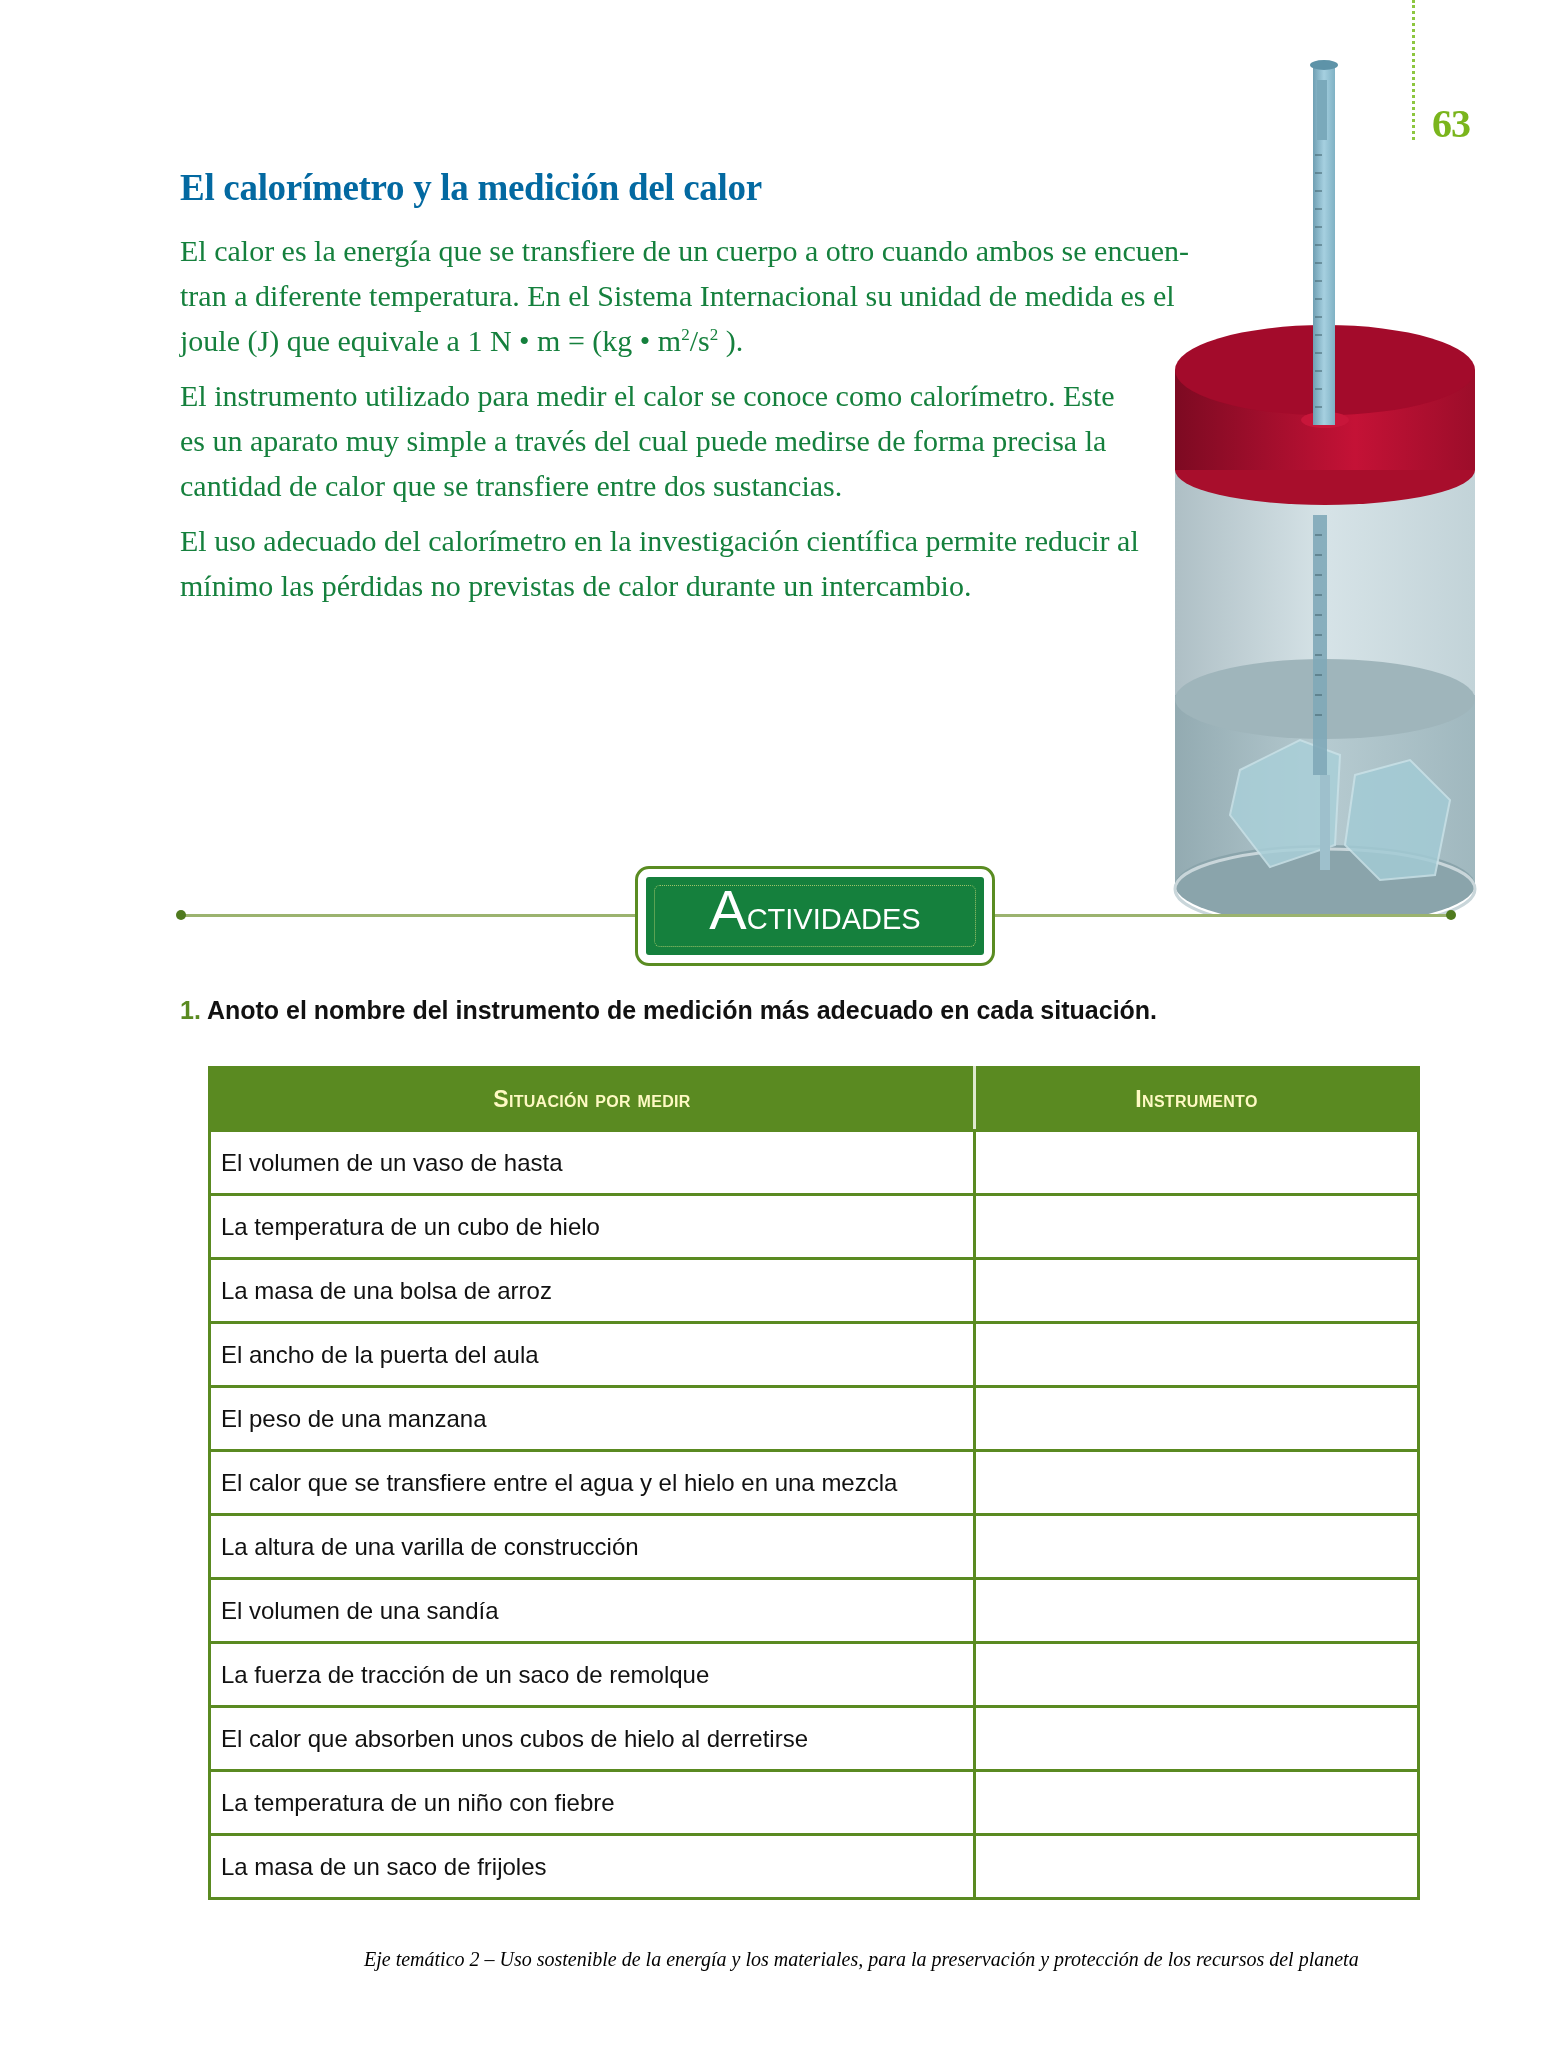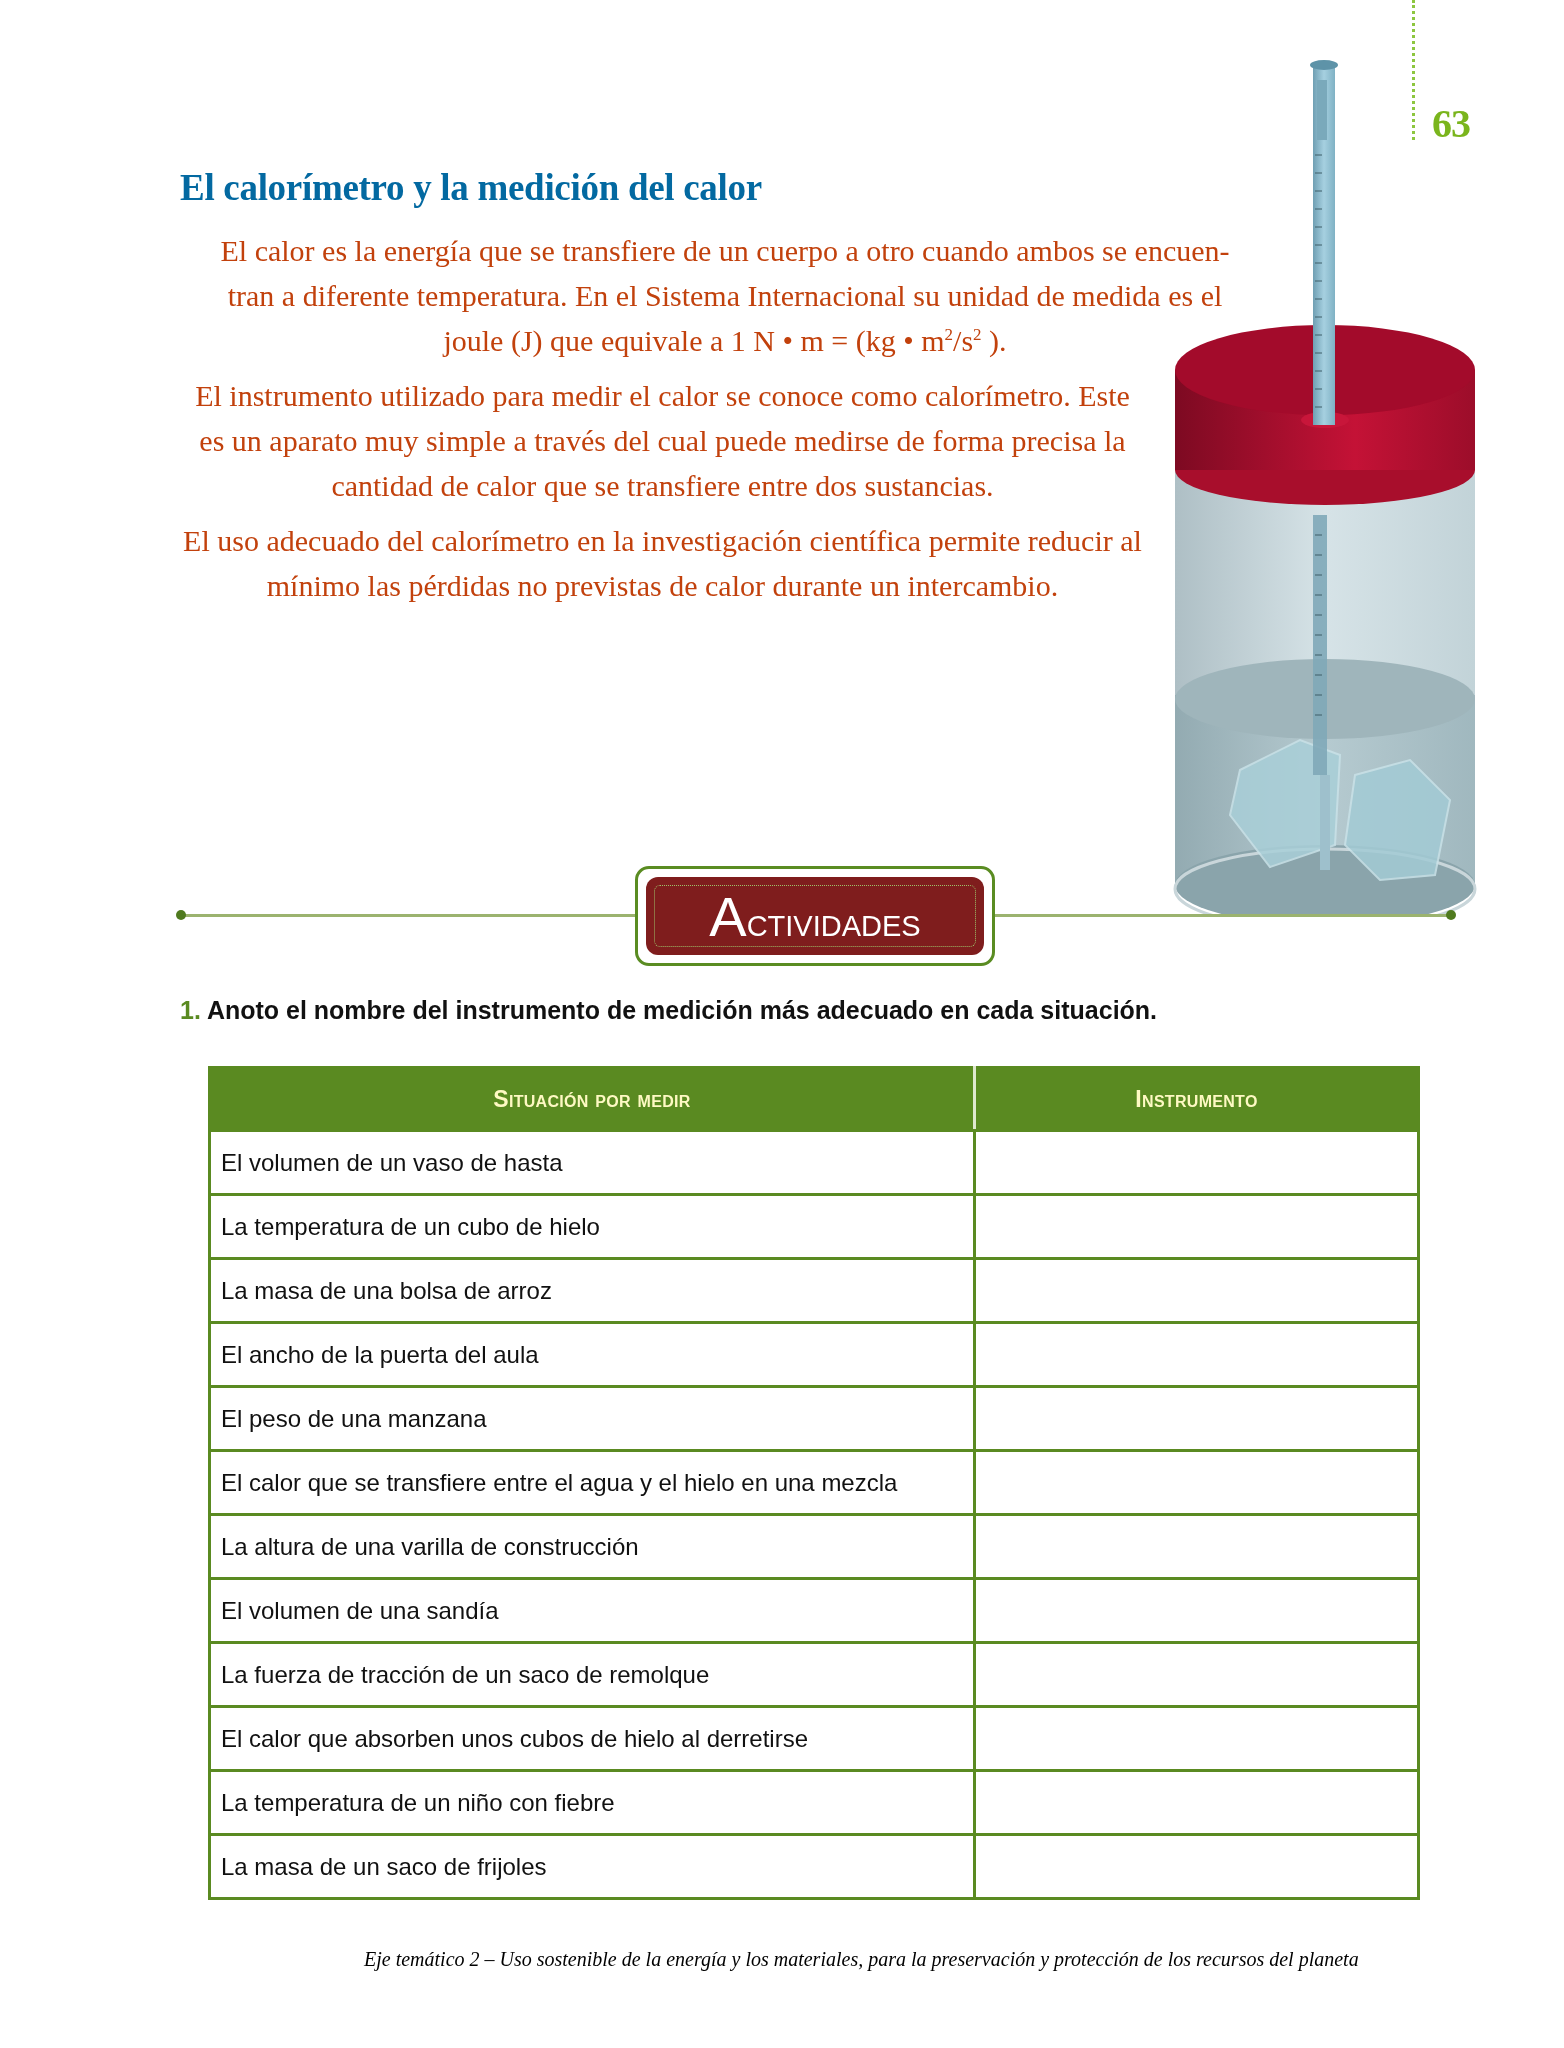--- a/index.html
+++ b/index.html
@@ -17,21 +17,21 @@
 
   .title {
     position: absolute; left: 180px; top: 166px;
     font-family: "Liberation Serif", "DejaVu Serif", serif;
     font-weight: bold; font-size: 37px; color: #0369a1; letter-spacing: -0.3px;
     margin: 0;
   }
   .body-text {
     position: absolute; left: 180px; top: 228px; width: 1000px;
     font-family: "Liberation Serif", "DejaVu Serif", serif;
-    font-size: 30px; line-height: 45px; color: #c2410c; text-align: center;
+    font-size: 30px; line-height: 45px; color: #15803d;
   }
   .body-text p { margin: 0 0 10px 0; }
   .body-text sup { font-size: 17px; vertical-align: 11px; line-height: 0; }
 
   .figure-caption {
     position: absolute; left: 1355px; top: 340px;
     font-family: "Liberation Serif", "DejaVu Serif", serif;
     font-style: italic; font-size: 20px; color: #111;
   }
   .calorimeter { position: absolute; left: 1160px; top: 55px; width: 330px; height: 860px; }
@@ -43,22 +43,22 @@
   .rule-dot { position: absolute; top: 910px; width: 10px; height: 10px; border-radius: 50%; background: #4f7a1e; }
   .rule-dot.left { left: 176px; }
   .rule-dot.right { left: 1446px; }
 
   .activities-badge {
     position: absolute; left: 635px; top: 866px; width: 360px; height: 100px;
     border: 3px solid #5a8c22; border-radius: 14px; background: #fff; box-sizing: border-box;
   }
   .activities-badge-inner {
     position: absolute; left: 8px; top: 8px; right: 8px; bottom: 8px;
-    background: #7f1d1d; border-radius: 12px;
-    display: flex; align-items: center; justify-content: center;
+    background: #15803d; border-radius: 3px;
+    display: flex; justify-content: center;
   }
   .activities-badge-inner::after {
     content: ""; position: absolute; left: 8px; top: 8px; right: 8px; bottom: 8px;
     border: 1px dotted #9fc36a; border-radius: 6px;
   }
   .activities-title {
     font-family: "Liberation Sans", "DejaVu Sans", sans-serif;
     color: #fff; font-size: 42px; font-variant: small-caps; letter-spacing: 0px;
   }
   .activities-title .big { font-size: 56px; }

